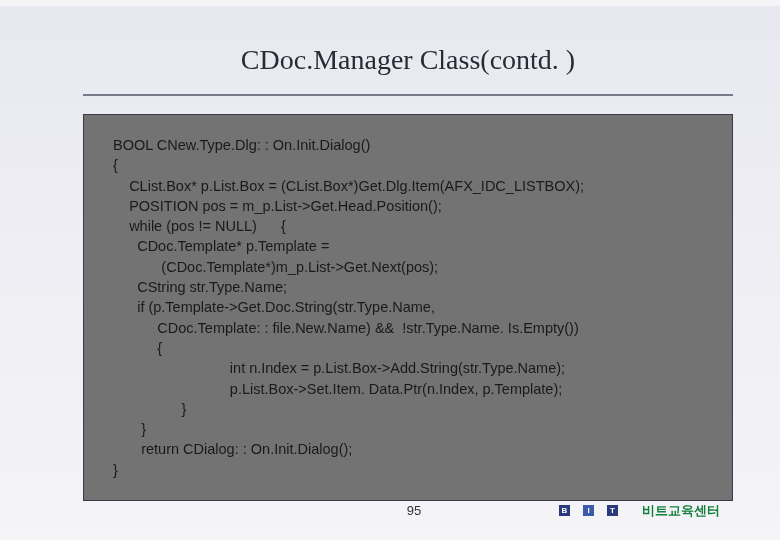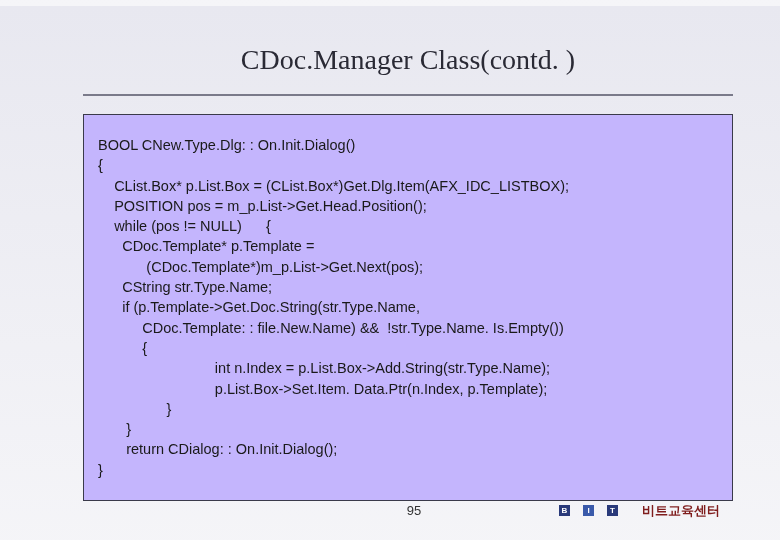--- a/index.html
+++ b/index.html
@@ -30,22 +30,22 @@
       margin-right: 25px;
     }
     .title {
       font-size: 28px;
       color: #2a2a35;
       font-weight: normal;
       font-family: Georgia, 'Times New Roman', serif;
     }
     .code-box {
       border: 1.5px solid #3a3a4a;
-      background: #c4b5fd;
-      padding: 14px 2px;
+      background: #737373;
+      padding: 14px 17px;
       margin: 0 25px;
       font-family: Arial, Helvetica, sans-serif;
       font-size: 14.5px;
       line-height: 1.4;
       color: #1a1a1a;
     }
     .code-box pre {
       white-space: pre-wrap;
       font-family: Arial, Helvetica, sans-serif;
     }
@@ -87,21 +87,21 @@
       font-weight: bold;
       color: white;
       font-family: Arial, sans-serif;
     }
     .logo-b { background: #2a3a7a; }
     .logo-i { background: #3a5aaa; }
     .logo-t { background: #2a3a7a; }
     .logo-text {
       font-size: 13px;
       font-weight: bold;
-      color: #7f1d1d;
+      color: #15803d;
       font-family: Arial, sans-serif;
     }
   </style>
 </head>
 <body>
 
 <div class="slide">
   <div class="title-area">
     <h1 class="title">CDoc.Manager Class(contd. )</h1>
   </div>

